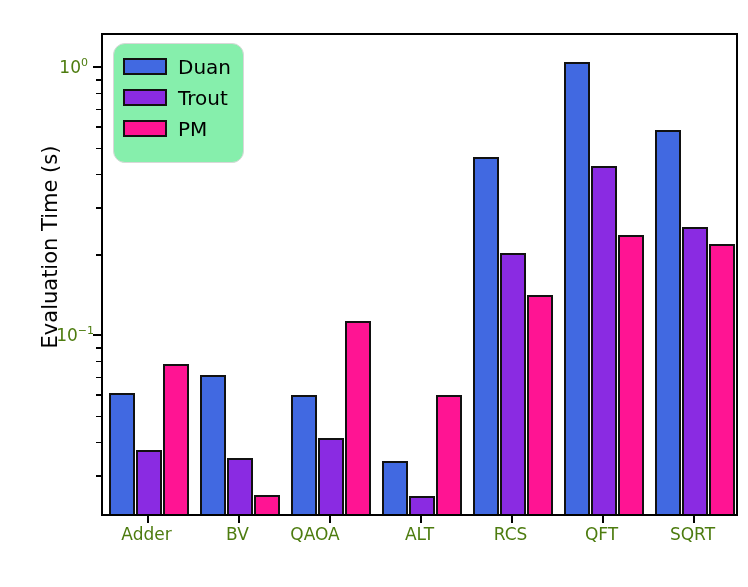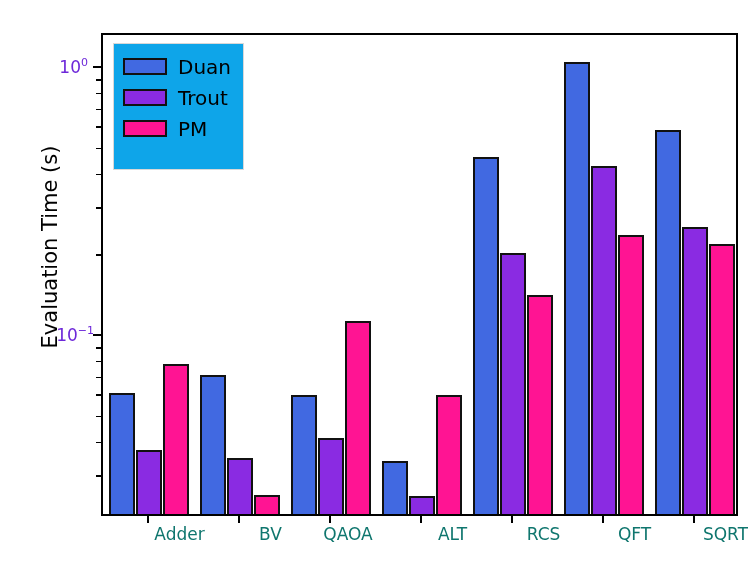--- a/index.html
+++ b/index.html
@@ -54,21 +54,21 @@
     bottom: 0;
     border: 2px solid #111111;
     box-sizing: border-box;
   }
   
   .ytick-label {
     position: absolute;
     text-align: right;
     width: 70px;
     font-size: 17px;
-    color: #6d28d9;
+    color: #4d7c0f;
     font-family: "DejaVu Sans", sans-serif;
   }
   .ytick-label sup {
     font-size: 11px;
     vertical-align: super;
   }
   .ytick-major {
     position: absolute;
     left: 93px;
     width: 8px;
@@ -87,25 +87,24 @@
     top: 516px;
     width: 2px;
     height: 7px;
     background: #000000;
   }
   .xtick-label {
     position: absolute;
     top: 524px;
     text-align: center;
     font-size: 17px;
-    color: #0f766e;
+    color: #4d7c0f;
     transform: translateX(-50%);
     white-space: nowrap;
     font-family: "DejaVu Sans", sans-serif;
-    margin-left: 33px;
   }
   .ylabel {
     position: absolute;
     left: -150px;
     top: 235px;
     width: 400px;
     text-align: center;
     font-size: 21px;
     color: #000000;
     transform: rotate(-90deg);
@@ -119,24 +118,24 @@
     width: 637px;
     text-align: center;
     font-size: 21px;
     color: #000000;
     font-family: "DejaVu Sans", sans-serif;
   }
   .legend {
     position: absolute;
     left: 10px;
     top: 8px;
-    background: #0ea5e9;
+    background: #86efac;
     border: 1.2px solid #d8d8d8;
-    border-radius: 0;
-    padding: 7px 12px 25px 9px;
+    border-radius: 12px;
+    padding: 7px 12px 18px 9px;
     box-sizing: border-box;
   }
   .legend-row {
     display: flex;
     align-items: center;
     height: 31px;
   }
   .legend-swatch {
     width: 44px;
     height: 17px;

